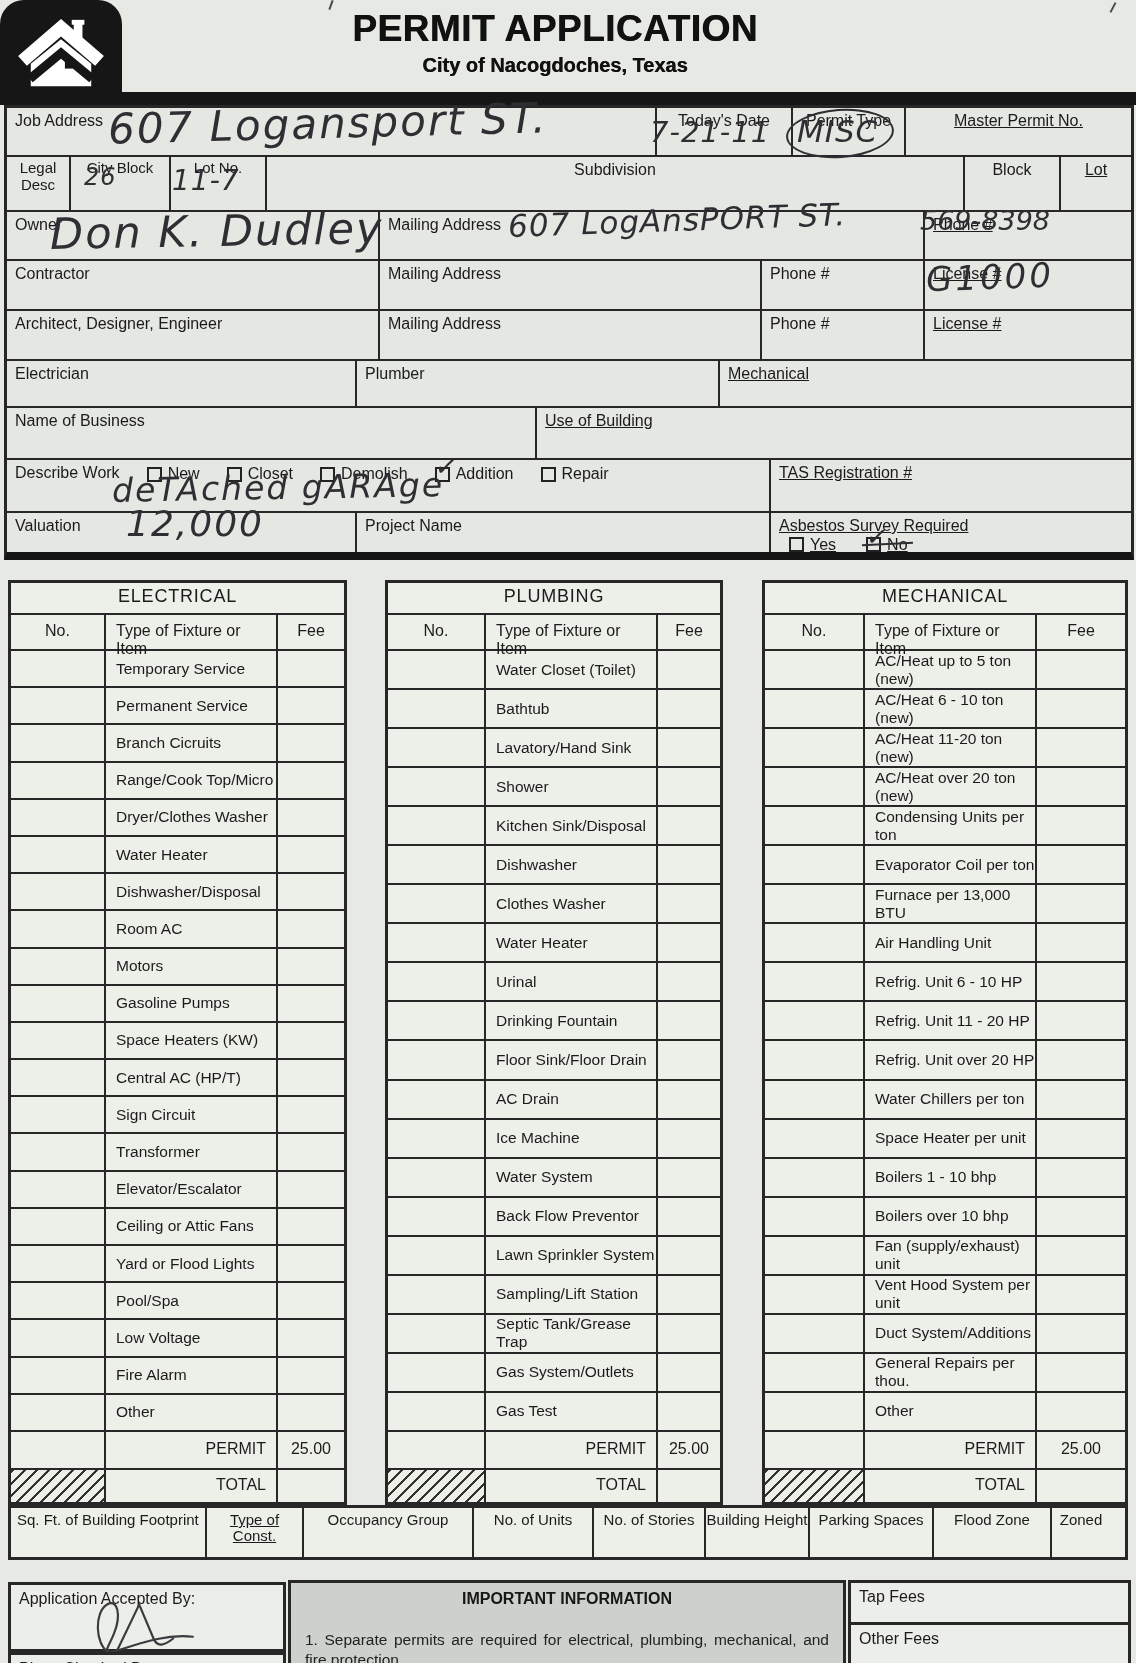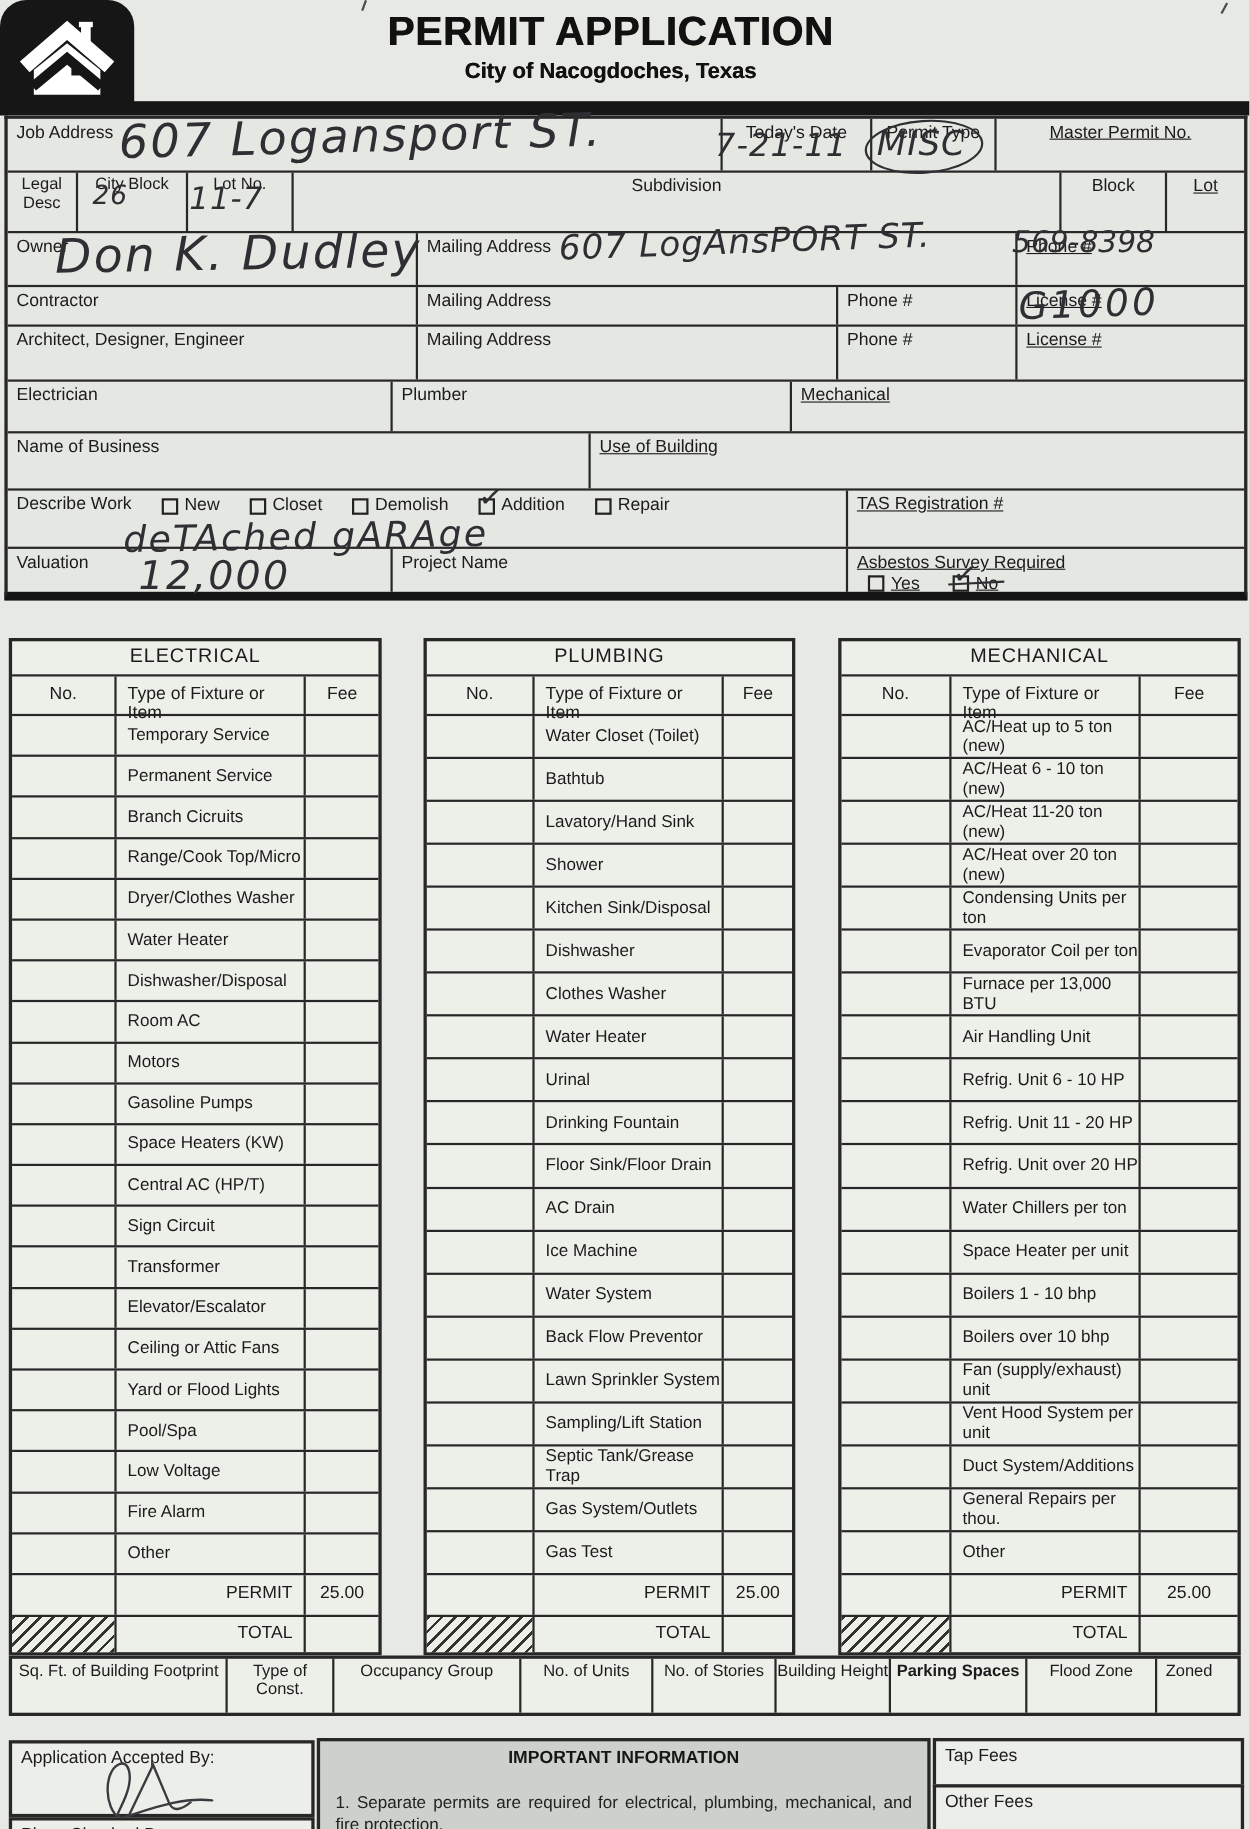--- a/index.html
+++ b/index.html
@@ -161,21 +161,21 @@
       <div class="fc" style="width:373px">
           <span class="fl">Owner</span>
         </div>
       <div class="fc" style="width:545px">
           <span class="fl">Mailing Address</span>
         </div>
       <div class="fc" style="flex:1">
           <span class="fl">Phone #</span>
         </div>
     </div>
-    <div class="frow" style="height:36px">
+    <div class="frow" style="height:50px">
       <div class="fc" style="width:373px">
           <span class="fl">Contractor</span>
         </div>
       <div class="fc" style="width:382px">
           <span class="fl">Mailing Address</span>
         </div>
       <div class="fc" style="width:163px">
           <span class="fl">Phone #</span>
         </div>
       <div class="fc" style="flex:1">
@@ -650,36 +650,36 @@
       <div class="hatch"></div>
       <div class="ftc1 tot-label total-label">TOTAL</div>
       <div class="ftc2"></div>
     </div>
   </div>
 
   <div class="siterow">
       <div class="foot-cell first" style="width: 196px;">
         <div class="foot-label">Sq. Ft. of Building Footprint</div>
       </div>
-      <div class="foot-cell" style="width: 97px;">
+      <div class="foot-cell" style="width: 97px; text-decoration: underline;">
         <div class="foot-label">Type of Const.</div>
       </div>
       <div class="foot-cell" style="width: 170px;">
         <div class="foot-label">Occupancy Group</div>
       </div>
       <div class="foot-cell" style="width: 120px;">
         <div class="foot-label">No. of Units</div>
       </div>
       <div class="foot-cell" style="width: 112px;">
         <div class="foot-label">No. of Stories</div>
       </div>
       <div class="foot-cell" style="width: 104px;">
         <div class="foot-label">Building Height</div>
       </div>
-      <div class="foot-cell" style="width: 124px; font-weight: bold;">
+      <div class="foot-cell" style="width: 124px;">
         <div class="foot-label">Parking Spaces</div>
       </div>
       <div class="foot-cell" style="width: 118px;">
         <div class="foot-label">Flood Zone</div>
       </div>
       <div class="foot-cell" style="width: 58px;">
         <div class="foot-label">Zoned</div>
       </div>
     </div>
 

